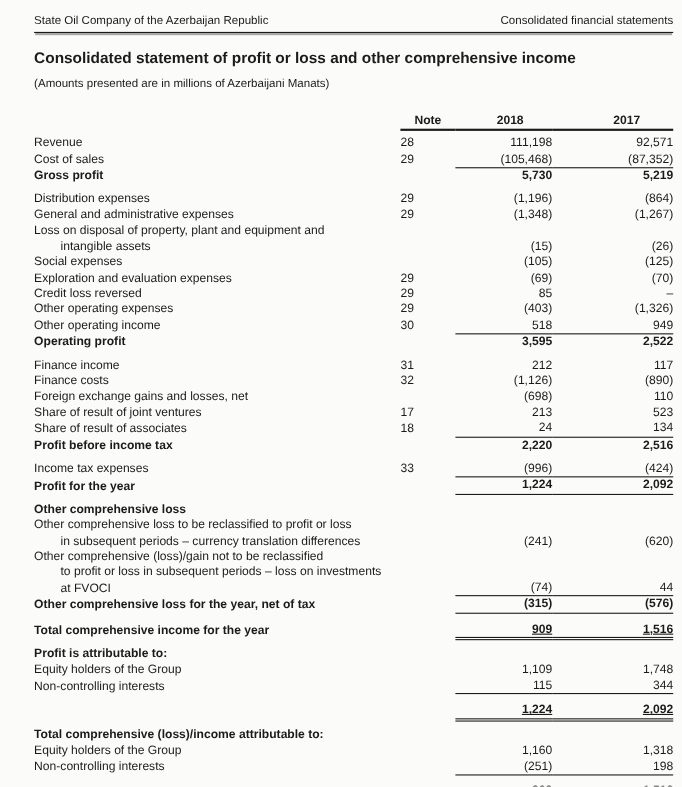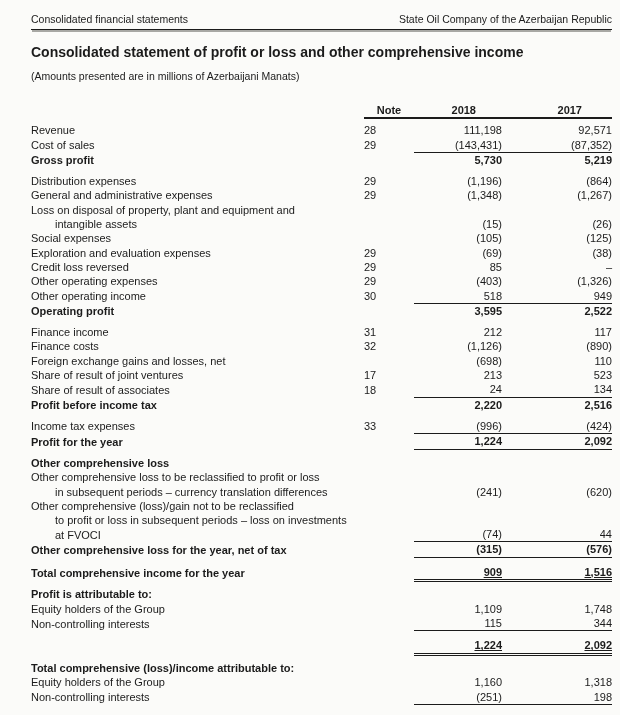--- a/index.html
+++ b/index.html
@@ -81,22 +81,22 @@
   td.c-val   { text-align: right; padding-right: 12px; padding-bottom: 1px; }
   td.rule-single { border-bottom: 1px solid #1b1b1b; }
   td.rule-double { border-bottom: 3px double #1b1b1b; text-decoration: underline; }
 </style>
 </head>
 <body>
 
 <div class="page">
 
   <div class="running-header">
+    <span>State Oil Company of the Azerbaijan Republic</span>
     <span>Consolidated financial statements</span>
-    <span>State Oil Company of the Azerbaijan Republic</span>
   </div>
 
   <h1 class="doc-title">Consolidated statement of profit or loss and other comprehensive income</h1>
 
   <p class="doc-subtitle">(Amounts presented are in millions of Azerbaijani Manats)</p>
 
   <table class="statement">
     <colgroup>
       <col class="c-label">
         <col class="c-note">
@@ -118,21 +118,21 @@
           </td>
           <td class="c-note">28</td>
           <td class="c-val">111,198</td>
           <td class="c-val">92,571</td>
         </tr>
         <tr>
           <td class="c-label">
             <div>Cost of sales</div>
           </td>
           <td class="c-note">29</td>
-          <td class="c-val rule-single">(143,431)</td>
+          <td class="c-val rule-single">(105,468)</td>
           <td class="c-val rule-single">(87,352)</td>
         </tr>
         <tr class="bold">
           <td class="c-label">
             <div>Gross profit</div>
           </td>
           <td class="c-note"></td>
           <td class="c-val">5,730</td>
           <td class="c-val">5,219</td>
         </tr>
@@ -168,21 +168,21 @@
           <td class="c-note"></td>
           <td class="c-val">(105)</td>
           <td class="c-val">(125)</td>
         </tr>
         <tr>
           <td class="c-label">
             <div>Exploration and evaluation expenses</div>
           </td>
           <td class="c-note">29</td>
           <td class="c-val">(69)</td>
-          <td class="c-val">(38)</td>
+          <td class="c-val">(70)</td>
         </tr>
         <tr>
           <td class="c-label">
             <div>Credit loss reversed</div>
           </td>
           <td class="c-note">29</td>
           <td class="c-val">85</td>
           <td class="c-val">–</td>
         </tr>
         <tr>

